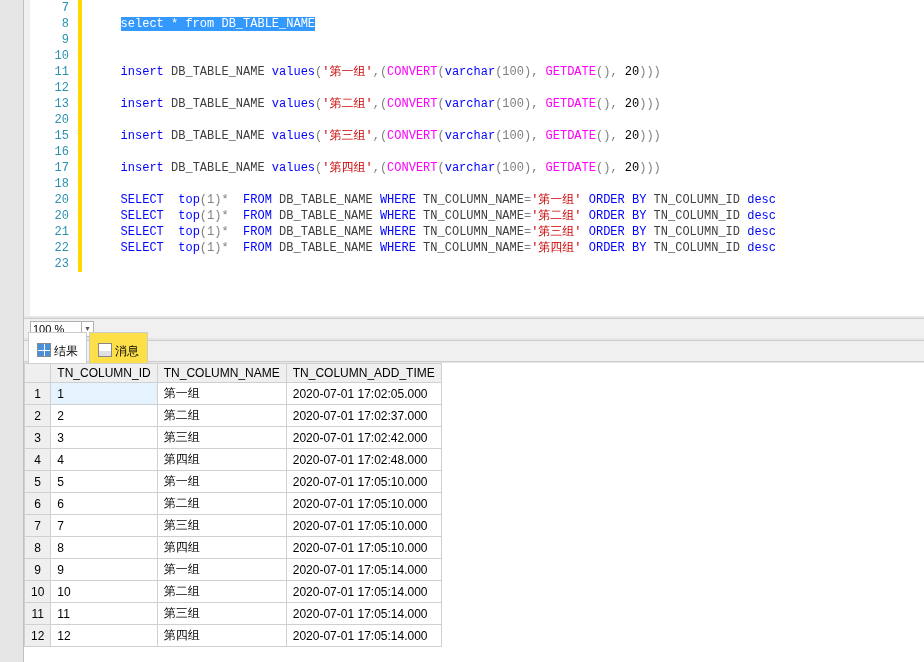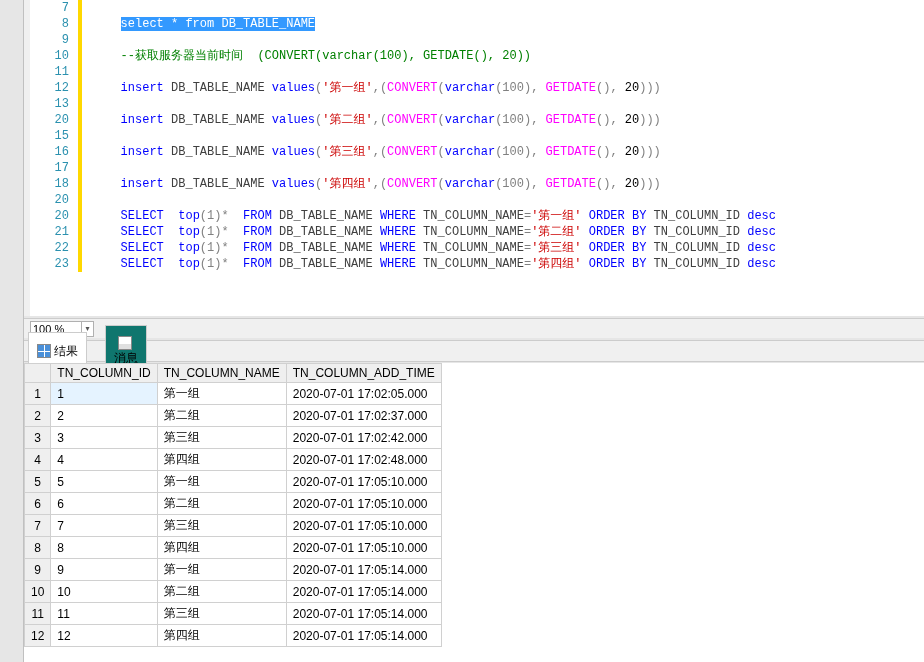--- a/index.html
+++ b/index.html
@@ -119,32 +119,30 @@
   border-top: 1px solid #ccc;
   border-bottom: 1px solid #ccc;
   display: flex;
   align-items: center;
   font-family: "Segoe UI", "Microsoft YaHei", sans-serif;
   font-size: 12px;
   padding-left: 4px;
 }
 .tab-btn {
   display: inline-flex;
-  align-items: center;
   padding: 10px 8px;
-  margin-right: 18px;
+  margin-right: 2px;
   background: #fff;
   border: 1px solid #ccc;
   border-bottom: 1px solid #fff;
   cursor: pointer;
 }
 .tab-inactive {
-  background: #0f766e;
+  background: #fde047;
   border: 1px solid #ccc;
-  flex-direction: column;
 }
 .tab-icon {
   width: 14px;
   height: 14px;
   margin-right: 3px;
   display: inline-block;
 }
 .icon-grid {
   background:
     linear-gradient(#4a90d9,#4a90d9) 0 0/6px 6px no-repeat,
@@ -233,21 +231,20 @@
       <div class="line-num">20</div>
       <div class="line-num">21</div>
       <div class="line-num">22</div>
       <div class="line-num">23</div>
     </div>
   <div class="change-bar"></div>
   <div class="code-lines">
     <div class="code-line"></div>
     <div class="code-line"><span>   </span><span class="sel">select * from DB_TABLE_NAME</span></div>
     <div class="code-line"></div>
-    <div class="code-line"><span>   </span><span class="green">--获取服务器当前时间</span><span class="green">  (CONVERT(varchar(100), GETDATE(), 20))</span></div>
     <div class="code-line"></div>
     <div class="code-line"><span>   </span><span class="kw-blue">insert</span><span class="teal"> DB_TABLE_NAME </span><span class="kw-blue">values</span><span class="grey">(</span><span class="red-str">'第一组'</span><span class="grey">,</span><span class="grey">(</span><span class="magenta">CONVERT</span><span class="grey">(</span><span class="kw-blue">varchar</span><span class="grey">(100)</span><span class="grey">, </span><span class="magenta">GETDATE</span><span class="grey">()</span><span class="grey">, </span><span class="plain">20</span><span class="grey">)))</span></div>
     <div class="code-line"></div>
     <div class="code-line"><span>   </span><span class="kw-blue">insert</span><span class="teal"> DB_TABLE_NAME </span><span class="kw-blue">values</span><span class="grey">(</span><span class="red-str">'第二组'</span><span class="grey">,</span><span class="grey">(</span><span class="magenta">CONVERT</span><span class="grey">(</span><span class="kw-blue">varchar</span><span class="grey">(100)</span><span class="grey">, </span><span class="magenta">GETDATE</span><span class="grey">()</span><span class="grey">, </span><span class="plain">20</span><span class="grey">)))</span></div>
     <div class="code-line"></div>
     <div class="code-line"><span>   </span><span class="kw-blue">insert</span><span class="teal"> DB_TABLE_NAME </span><span class="kw-blue">values</span><span class="grey">(</span><span class="red-str">'第三组'</span><span class="grey">,</span><span class="grey">(</span><span class="magenta">CONVERT</span><span class="grey">(</span><span class="kw-blue">varchar</span><span class="grey">(100)</span><span class="grey">, </span><span class="magenta">GETDATE</span><span class="grey">()</span><span class="grey">, </span><span class="plain">20</span><span class="grey">)))</span></div>
     <div class="code-line"></div>
     <div class="code-line"><span>   </span><span class="kw-blue">insert</span><span class="teal"> DB_TABLE_NAME </span><span class="kw-blue">values</span><span class="grey">(</span><span class="red-str">'第四组'</span><span class="grey">,</span><span class="grey">(</span><span class="magenta">CONVERT</span><span class="grey">(</span><span class="kw-blue">varchar</span><span class="grey">(100)</span><span class="grey">, </span><span class="magenta">GETDATE</span><span class="grey">()</span><span class="grey">, </span><span class="plain">20</span><span class="grey">)))</span></div>
     <div class="code-line"></div>
     <div class="code-line"><span>   </span><span class="kw-blue">SELECT</span><span>  </span><span class="kw-blue">top</span><span class="grey">(1)</span><span class="grey">* </span><span> </span><span class="kw-blue">FROM</span><span class="teal"> DB_TABLE_NAME </span><span class="kw-blue">WHERE</span><span class="teal"> TN_COLUMN_NAME</span><span class="grey">=</span><span class="red-str">'第一组'</span><span> </span><span class="kw-blue">ORDER BY</span><span class="teal"> TN_COLUMN_ID </span><span class="kw-blue">desc</span></div>

